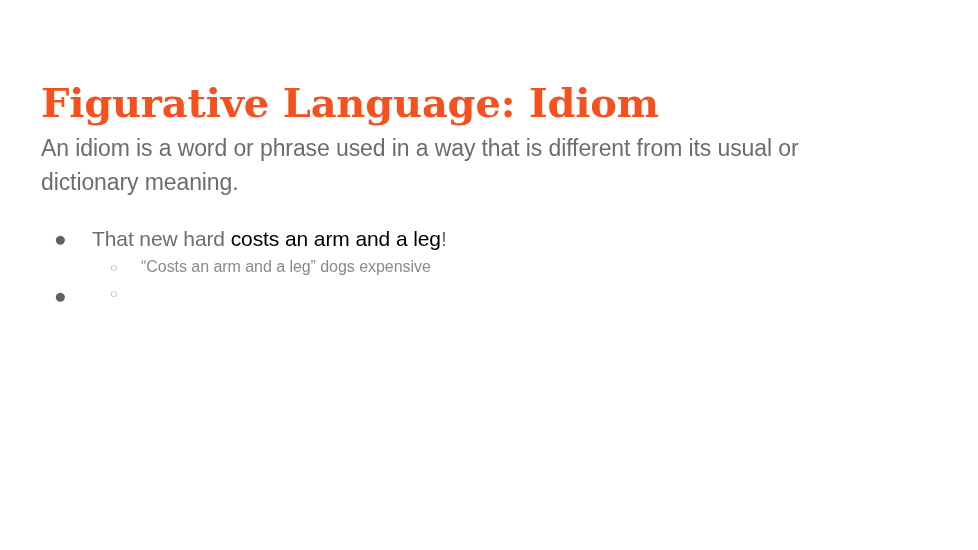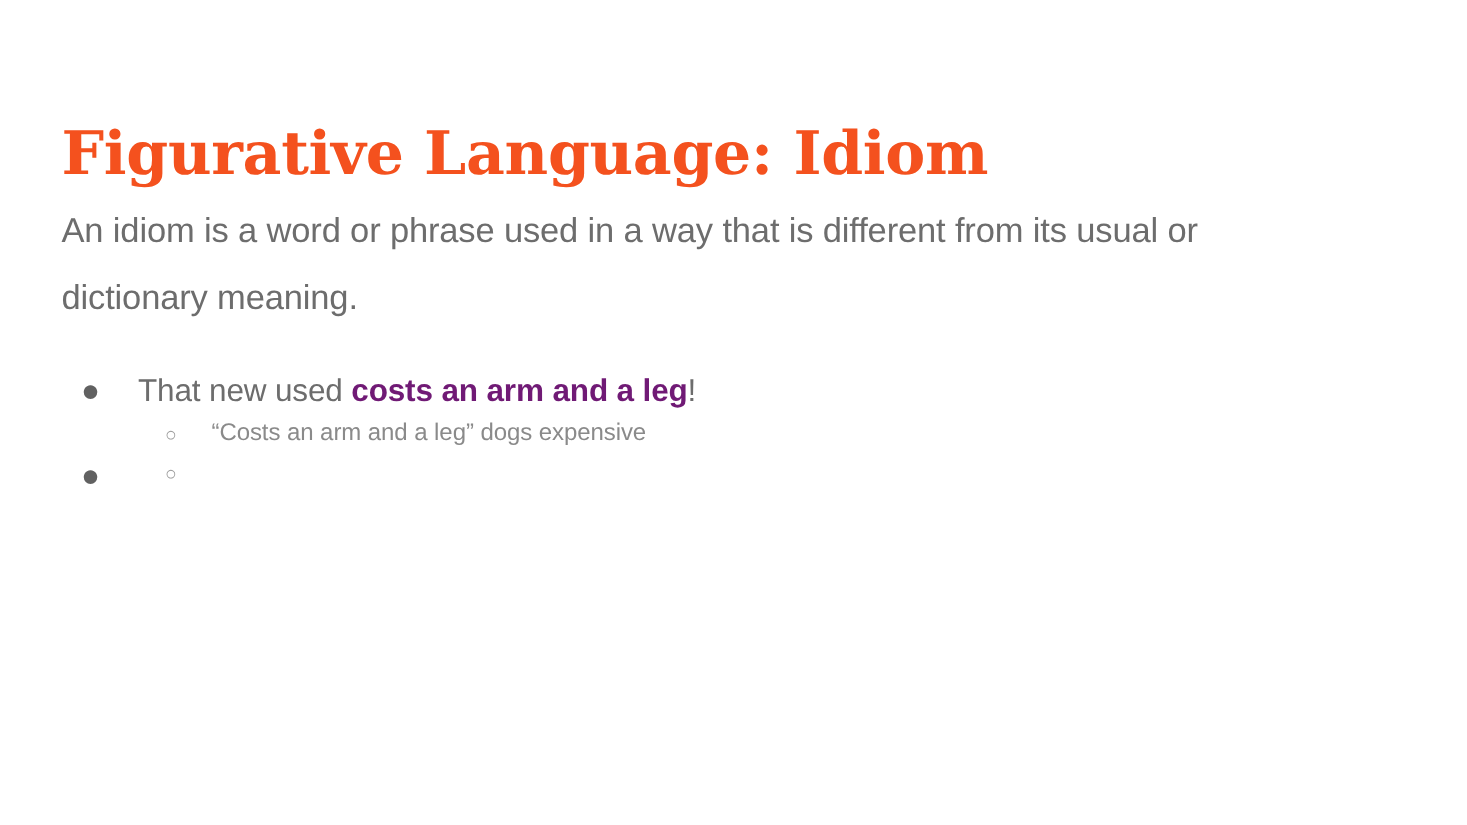--- a/index.html
+++ b/index.html
@@ -40,21 +40,21 @@
     position: absolute;
     left: 41px;
     top: 131px;
     width: 830px;
   }
 
   .lead-paragraph {
     font-family: "Liberation Sans", sans-serif;
     font-weight: normal;
     font-size: 23px;
-    line-height: 45px;
+    line-height: 34px;
     color: #6d6d6d;
     margin: 0;
     letter-spacing: -0.1px;
   }
 
   .bullet-list {
     list-style: none;
     margin: 0;
     padding: 0;
     margin-top: 24px;
@@ -72,22 +72,22 @@
   .bullet-item > .bullet-marker {
     position: absolute;
     left: 13px;
     top: 0;
     font-size: 21px;
     line-height: 31px;
     color: #616161;
   }
 
   .bullet-text .idiom-phrase {
-    font-weight: bold;
-    color: #701a75;
+    font-weight: normal;
+    color: #000000;
   }
 
   .sub-list {
     list-style: none;
     margin: 0;
     padding: 0;
   }
 
   .sub-item {
     position: relative;
@@ -115,21 +115,21 @@
   <h1 class="slide-title">Figurative Language: Idiom</h1>
 
   <div class="body-block">
 
     <p class="lead-paragraph">An idiom is a word or phrase used in a way that is different from its usual or dictionary meaning.</p>
 
     <ul class="bullet-list">
 
       <li class="bullet-item">
         <span class="bullet-marker">●</span>
-        <span class="bullet-text"><span>That new used </span><span class="idiom-phrase">costs an arm and a leg</span><span>!</span></span>
+        <span class="bullet-text"><span>That new hard </span><span class="idiom-phrase">costs an arm and a leg</span><span>!</span></span>
         <ul class="sub-list">
           <li class="sub-item">
             <span class="sub-marker">○</span>
             <span class="sub-text">“Costs an arm and a leg” dogs expensive</span>
           </li>
         </ul>
       </li>
 
       <li class="bullet-item">
         <span class="bullet-marker">●</span>

